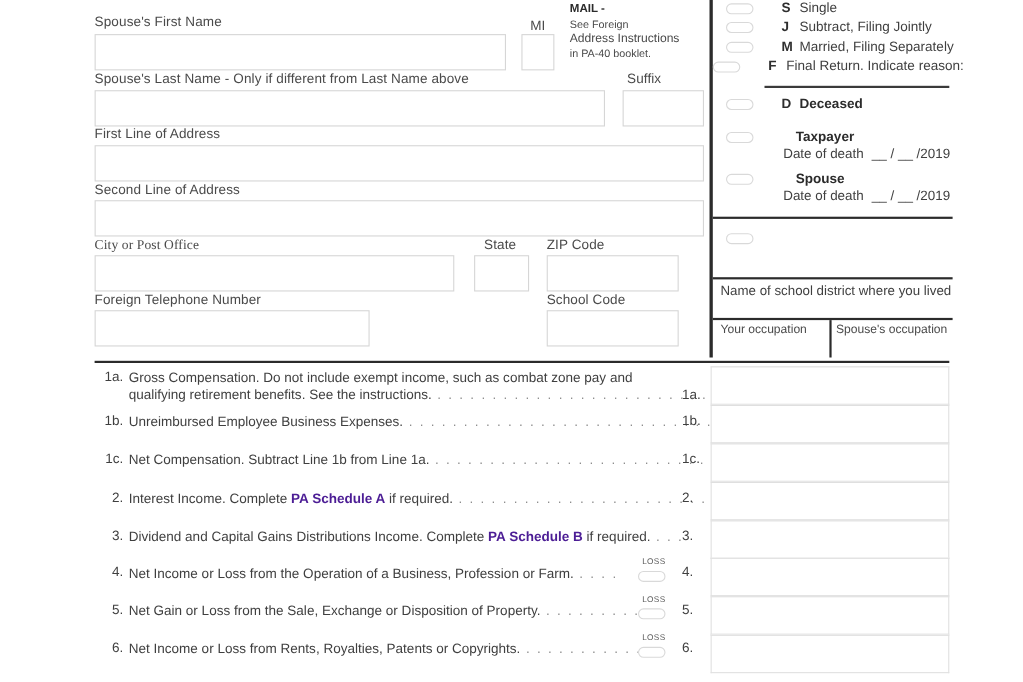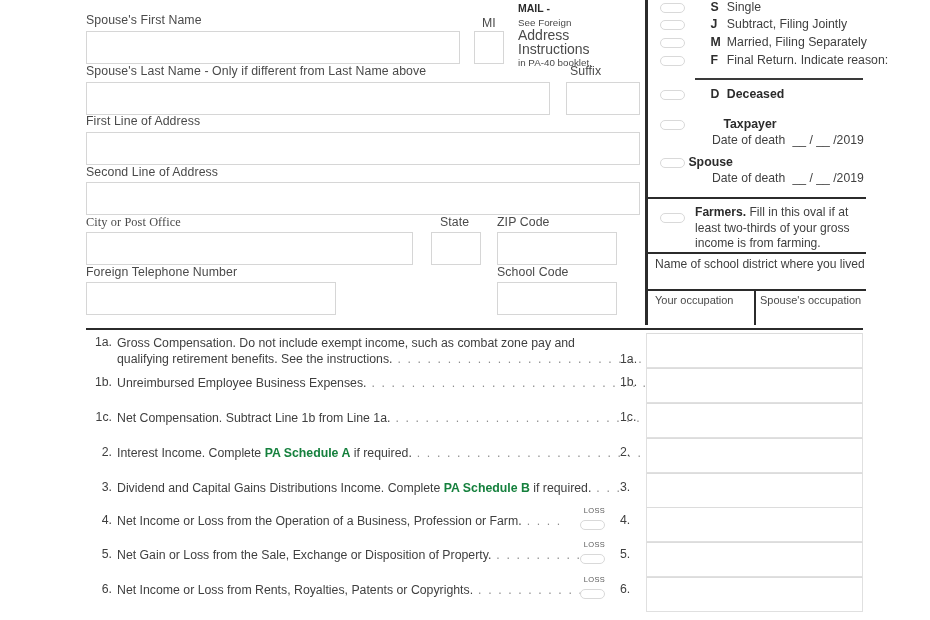--- a/index.html
+++ b/index.html
@@ -53,41 +53,41 @@
   .farmers-blk{position:absolute;font-size:12.1px;color:#3f3f3f;line-height:15.5px;width:175px;}
   .school-blk{position:absolute;font-size:12.1px;color:#3f3f3f;line-height:17px;}
   .school-line{display:inline-block;width:152px;border-bottom:1px solid #3a3a3a;height:13px;vertical-align:bottom;}
 
   .occ-lbl{position:absolute;font-size:11px;color:#4a4a4a;white-space:nowrap;}
 
   
   #income{position:absolute;left:0;top:325px;width:756px;height:295px;}
   .inum-left{position:absolute;font-size:12.3px;color:#3f3f3f;text-align:right;width:26px;}
   .itext{position:absolute;font-size:12.3px;color:#3f3f3f;line-height:16px;white-space:nowrap;}
-  .itext b{font-weight:bold;color:#15803d;}
+  .itext b{font-weight:bold;color:#4c1d95;}
   .leader{color:#8e8e8e;letter-spacing:1.6px;}
   .inum-right{position:absolute;font-size:12.3px;color:#3f3f3f;white-space:nowrap;}
   .lossmark{position:absolute;text-align:right;width:30px;}
   .lossmark .cap{display:block;font-size:7.5px;color:#5a5a5a;letter-spacing:.3px;line-height:9px;}
   .amtbox{position:absolute;border:1px solid #e0e0e0;border-top:1px solid #dcdcdc;box-sizing:border-box;background:#fff;}
   .topline{position:absolute;left:86px;width:777px;height:2.2px;background:#2b2b2b;}
 </style>
 </head>
 <body>
 
 <div class="page">
 
   <div id="left-col">
 
     <div class="lbl" style="position:absolute;left:482px;top:16px;">MI</div>
 
     <div style="position:absolute;left:518px;top:2px;width:120px;line-height:13.5px;">
       <div class="bold" style="font-size:10.5px;">MAIL -</div>
       <div style="font-size:9.8px;color:#4a4a4a;">See Foreign</div>
-      <div style="font-size:14px;color:#4a4a4a;">Address Instructions</div>
+      <div style="font-size:11px;color:#4a4a4a;">Address Instructions</div>
       <div style="font-size:9.8px;color:#4a4a4a;">in PA-40 booklet.</div>
     </div>
 
     <div class="lbl" style="position:absolute;left:86px;top:13px;">Spouse's First Name</div>
     <div class="ibox" style="left:86px;top:31px;width:374px;height:33px;"></div>
     <div class="ibox" style="left:474px;top:31px;width:30px;height:33px;"></div>
 
     <div class="lbl" style="position:absolute;left:86px;top:64px;">Spouse's Last Name - Only if different from Last Name above</div>
     <div class="lbl" style="position:absolute;left:570px;top:64px;">Suffix</div>
     <div class="ibox" style="left:86px;top:82px;width:464px;height:33px;"></div>
@@ -127,21 +127,21 @@
       <span class="fs-code" style="margin-left:22px;">J</span>
       <span class="fs-txt">Subtract, Filing Jointly</span>
     </div>
 
     <div class="fs-row" style="left:14px;top:35px;">
       <span class="oval"></span>
       <span class="fs-code" style="margin-left:22px;">M</span>
       <span class="fs-txt">Married, Filing Separately</span>
     </div>
 
-    <div class="fs-row" style="left:14px;top:53px;">
+    <div class="fs-row" style="left:2px;top:53px;">
       <span class="oval"></span>
       <span class="fs-code" style="margin-left:22px;">F</span>
       <span class="fs-txt">Final Return. Indicate reason:</span>
     </div>
 
     <div style="position:absolute;left:49px;top:78px;width:168px;height:1.6px;background:#3a3a3a;"></div>
 
     <div class="fs-row" style="left:14px;top:87px;">
       <span class="oval"></span>
       <span class="fs-code" style="margin-left:22px;">D</span>
@@ -152,37 +152,31 @@
       <span class="oval"></span>
       <span class="bold" style="margin-left:35px;">Taxpayer</span>
     </div>
     <div class="dod" style="left:66px;top:133px;">
       <span>Date of death</span>
       <span style="margin-left:4px;">__ / __ /2019</span>
     </div>
 
     <div class="fs-row" style="left:14px;top:155px;">
       <span class="oval"></span>
-      <span class="bold" style="">Spouse</span>
+      <span class="bold" style="margin-left:35px;">Spouse</span>
     </div>
     <div class="dod" style="left:66px;top:171px;">
       <span>Date of death</span>
       <span style="margin-left:4px;">__ / __ /2019</span>
     </div>
 
     <div style="position:absolute;left:2px;top:197px;width:218px;height:2px;background:#2b2b2b;"></div>
 
     <div style="position:absolute;left:14px;top:208px;">
       <span class="oval"></span>
-    </div>
-    <div class="farmers-blk" style="left:49px;top:205px;">
-      <span class="bold">Farmers.</span>
-      <span>Fill in this oval if at least</span>
-      <span>two-thirds of your gross income is</span>
-      <span>from farming.</span>
     </div>
 
     <div style="position:absolute;left:2px;top:252px;width:218px;height:2px;background:#2b2b2b;"></div>
 
     <div class="school-blk" style="left:9px;top:256px;text-align:right;">
       <div>Name of school district where you lived</div>
     </div>
 
     <div style="position:absolute;left:2px;top:289px;width:218px;height:2px;background:#2b2b2b;"></div>
 

